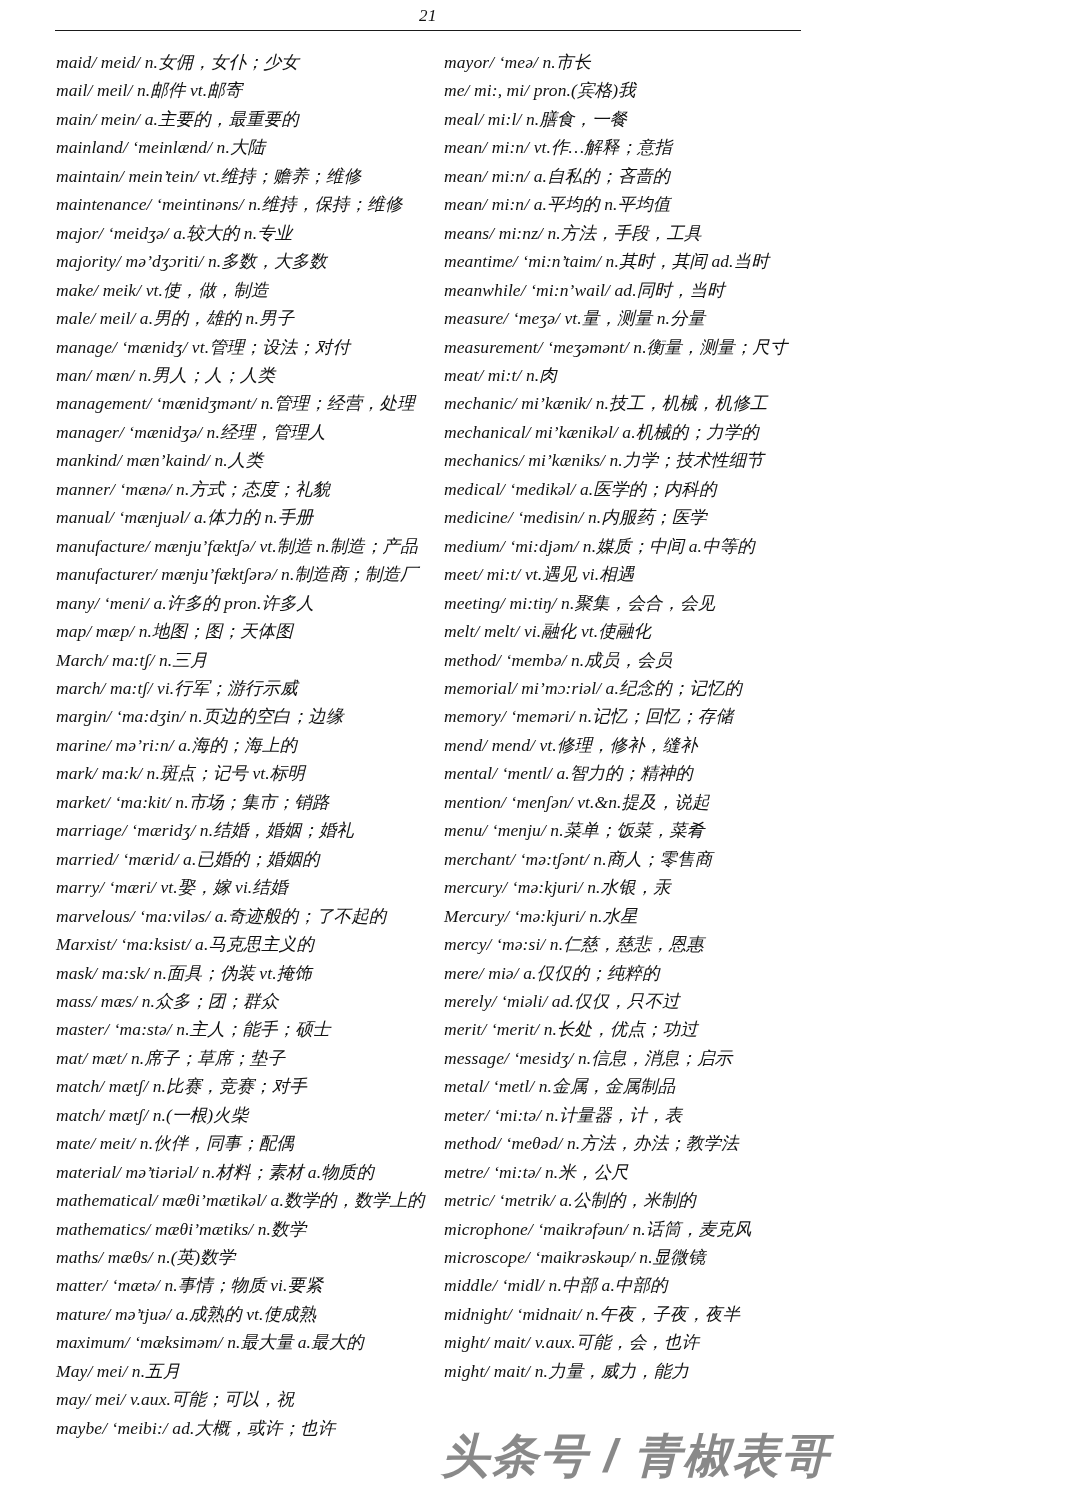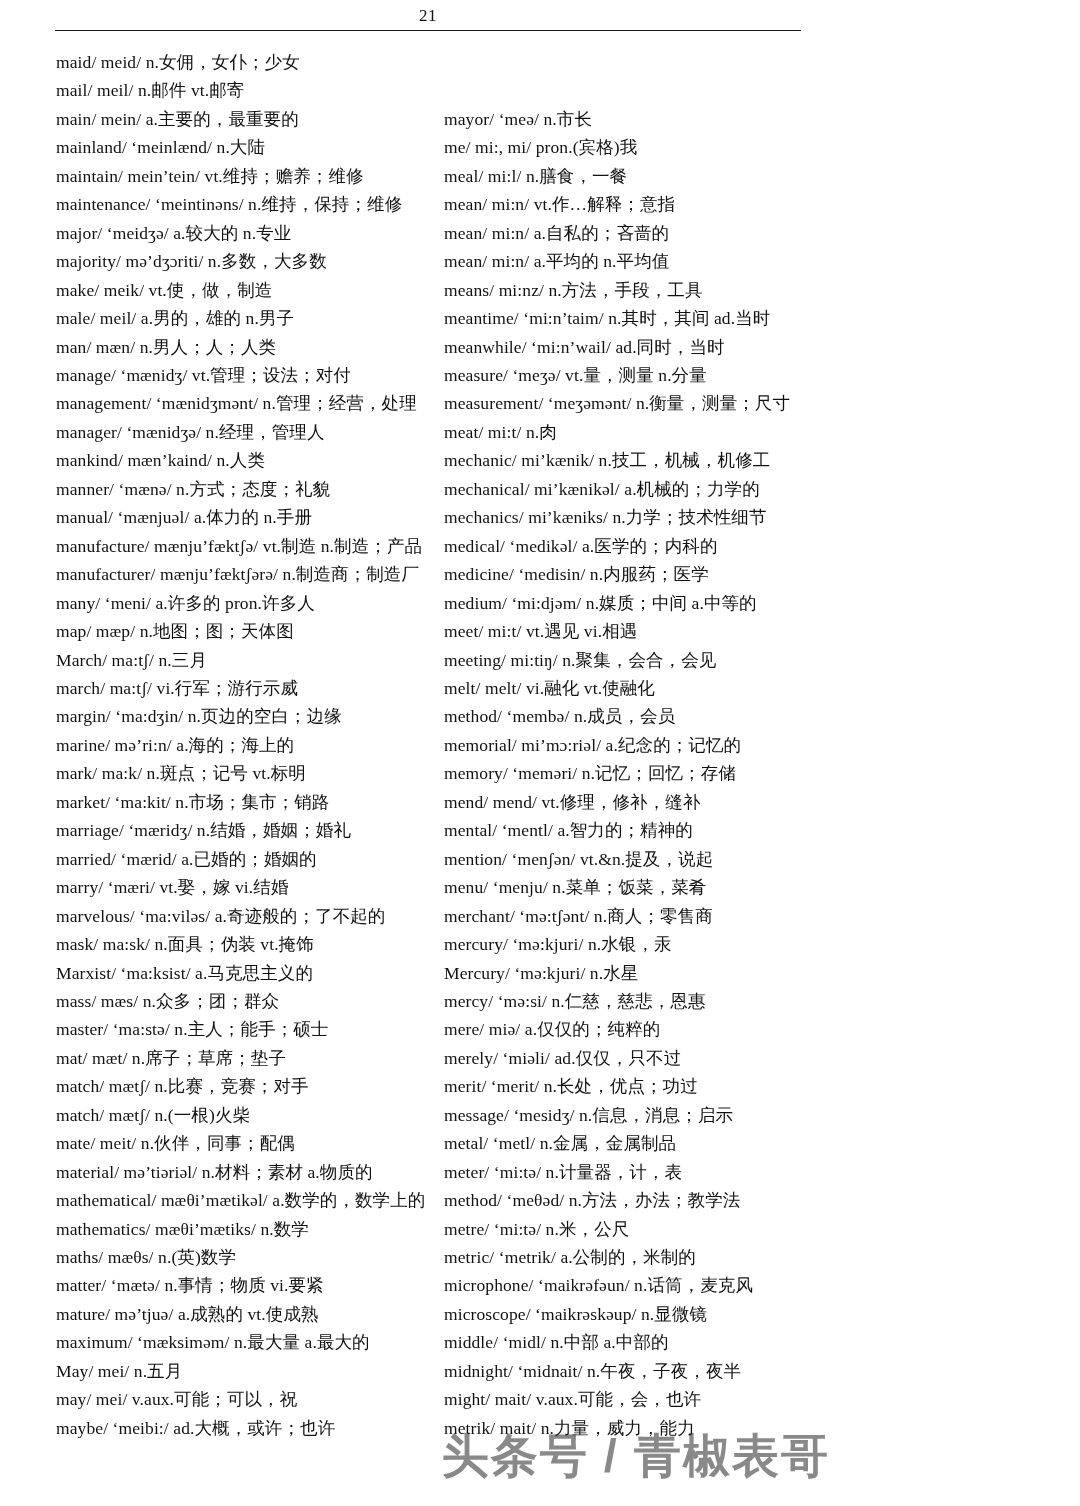--- a/index.html
+++ b/index.html
@@ -13,20 +13,21 @@
     font-family: "Liberation Serif", serif;
     color: #111111;
     position: relative;
     overflow: hidden;
   }
   .page {
     width: 856px;
     height: 1506px;
     position: relative;
     box-sizing: border-box;
+    font-style: italic;
   }
   .page-header {
     position: relative;
     height: 34px;
   }
   .page-number {
     text-align: center;
     font-size: 17px;
     font-family: "Liberation Serif", serif;
     padding-top: 6px;
@@ -37,21 +38,20 @@
     left: 55px;
     right: 55px;
     top: 30px;
     border-top: 1px solid #1a1a1a;
   }
   .columns {
     display: flex;
     padding: 14px 56px 0 56px;
     box-sizing: border-box;
     gap: 0px;
-    align-items: flex-end;
   }
   .col {
     width: 50%;
     box-sizing: border-box;
   }
   .col.left { padding-right: 8px; }
   .col.right { padding-left: 16px; }
   .entry {
     font-size: 17.5px;
     line-height: 28.45px;
@@ -86,43 +86,43 @@
       <div class="entry">maid/ meid/ n.女佣，女仆；少女</div>
       <div class="entry">mail/ meil/ n.邮件 vt.邮寄</div>
       <div class="entry">main/ mein/ a.主要的，最重要的</div>
       <div class="entry">mainland/ ‘meinlænd/ n.大陆</div>
       <div class="entry">maintain/ mein’tein/ vt.维持；赡养；维修</div>
       <div class="entry">maintenance/ ‘meintinəns/ n.维持，保持；维修</div>
       <div class="entry">major/ ‘meidʒə/ a.较大的 n.专业</div>
       <div class="entry">majority/ mə’dʒɔriti/ n.多数，大多数</div>
       <div class="entry">make/ meik/ vt.使，做，制造</div>
       <div class="entry">male/ meil/ a.男的，雄的 n.男子</div>
+      <div class="entry">manage/ ‘mænidʒ/ vt.管理；设法；对付</div>
       <div class="entry">man/ mæn/ n.男人；人；人类</div>
-      <div class="entry">manage/ ‘mænidʒ/ vt.管理；设法；对付</div>
       <div class="entry">management/ ‘mænidʒmənt/ n.管理；经营，处理</div>
       <div class="entry">manager/ ‘mænidʒə/ n.经理，管理人</div>
       <div class="entry">mankind/ mæn’kaind/ n.人类</div>
       <div class="entry">manner/ ‘mænə/ n.方式；态度；礼貌</div>
       <div class="entry">manual/ ‘mænjuəl/ a.体力的 n.手册</div>
       <div class="entry">manufacture/ mænju’fæktʃə/ vt.制造 n.制造；产品</div>
       <div class="entry">manufacturer/ mænju’fæktʃərə/ n.制造商；制造厂</div>
       <div class="entry">many/ ‘meni/ a.许多的 pron.许多人</div>
       <div class="entry">map/ mæp/ n.地图；图；天体图</div>
       <div class="entry">March/ ma:tʃ/ n.三月</div>
       <div class="entry">march/ ma:tʃ/ vi.行军；游行示威</div>
       <div class="entry">margin/ ‘ma:dʒin/ n.页边的空白；边缘</div>
       <div class="entry">marine/ mə’ri:n/ a.海的；海上的</div>
       <div class="entry">mark/ ma:k/ n.斑点；记号 vt.标明</div>
       <div class="entry">market/ ‘ma:kit/ n.市场；集市；销路</div>
       <div class="entry">marriage/ ‘mæridʒ/ n.结婚，婚姻；婚礼</div>
       <div class="entry">married/ ‘mærid/ a.已婚的；婚姻的</div>
       <div class="entry">marry/ ‘mæri/ vt.娶，嫁 vi.结婚</div>
       <div class="entry">marvelous/ ‘ma:viləs/ a.奇迹般的；了不起的</div>
+      <div class="entry">Marxist/ ‘ma:ksist/ a.马克思主义的</div>
       <div class="entry">mask/ ma:sk/ n.面具；伪装 vt.掩饰</div>
-      <div class="entry">Marxist/ ‘ma:ksist/ a.马克思主义的</div>
       <div class="entry">mass/ mæs/ n.众多；团；群众</div>
       <div class="entry">master/ ‘ma:stə/ n.主人；能手；硕士</div>
       <div class="entry">mat/ mæt/ n.席子；草席；垫子</div>
       <div class="entry">match/ mætʃ/ n.比赛，竞赛；对手</div>
       <div class="entry">match/ mætʃ/ n.(一根)火柴</div>
       <div class="entry">mate/ meit/ n.伙伴，同事；配偶</div>
       <div class="entry">material/ mə’tiəriəl/ n.材料；素材 a.物质的</div>
       <div class="entry">mathematical/ mæθi’mætikəl/ a.数学的，数学上的</div>
       <div class="entry">mathematics/ mæθi’mætiks/ n.数学</div>
       <div class="entry">maths/ mæθs/ n.(英)数学</div>
@@ -174,19 +174,19 @@
       <div class="entry">metal/ ‘metl/ n.金属，金属制品</div>
       <div class="entry">meter/ ‘mi:tə/ n.计量器，计，表</div>
       <div class="entry">method/ ‘meθəd/ n.方法，办法；教学法</div>
       <div class="entry">metre/ ‘mi:tə/ n.米，公尺</div>
       <div class="entry">metric/ ‘metrik/ a.公制的，米制的</div>
       <div class="entry">microphone/ ‘maikrəfəun/ n.话筒，麦克风</div>
       <div class="entry">microscope/ ‘maikrəskəup/ n.显微镜</div>
       <div class="entry">middle/ ‘midl/ n.中部 a.中部的</div>
       <div class="entry">midnight/ ‘midnait/ n.午夜，子夜，夜半</div>
       <div class="entry">might/ mait/ v.aux.可能，会，也许</div>
-      <div class="entry">metrik/ mait/ n.力量，威力，能力</div>
+      <div class="entry">might/ mait/ n.力量，威力，能力</div>
     </div>
   </div>
 
   <div class="watermark">头条号 / 青椒表哥</div>
 
 </div>
 
 </body></html>

